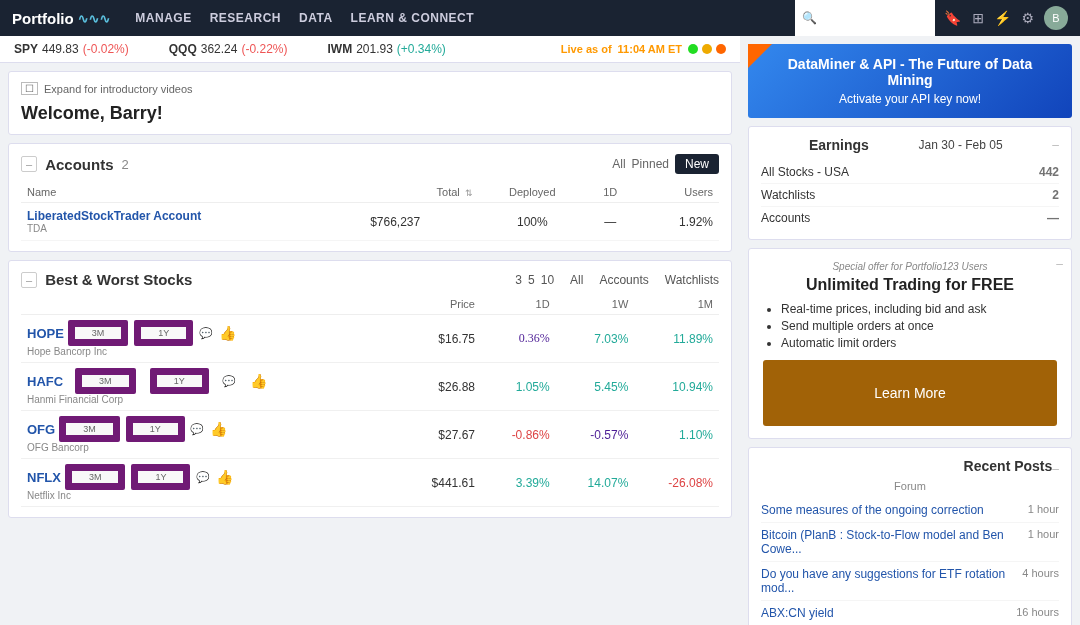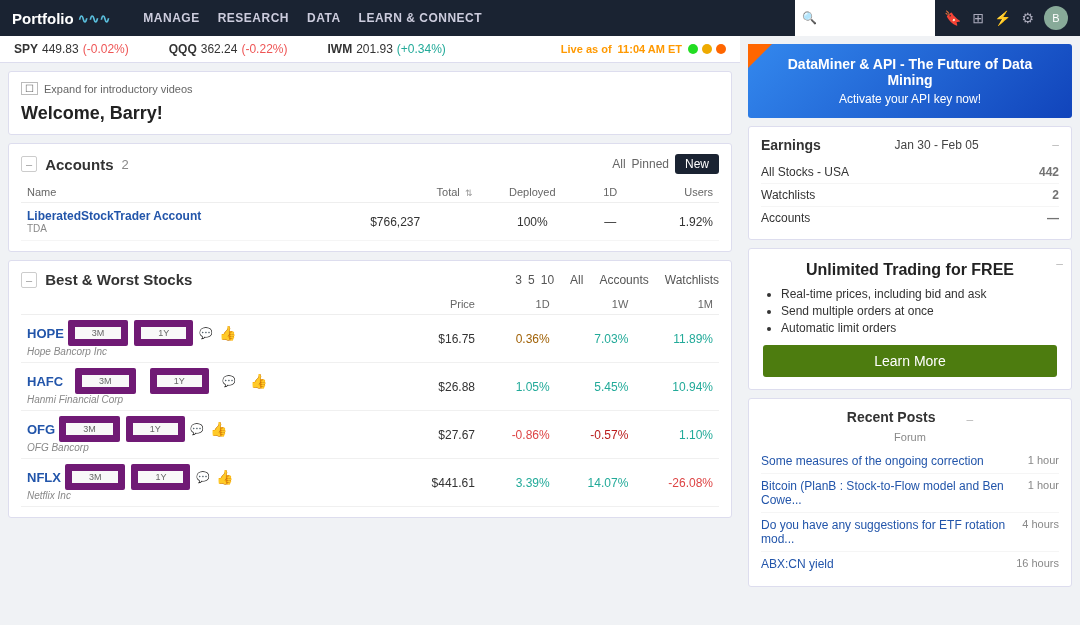--- a/index.html
+++ b/index.html
@@ -16,21 +16,21 @@
     }
     .logo {
       color: #fff;
       font-size: 15px;
       font-weight: bold;
       display: flex;
       align-items: center;
       gap: 4px;
     }
     .logo-wave { color: #5bc0de; font-size: 13px; }
-    .nav-links { display: flex; gap: 18px; margin-left: 13px; }
+    .nav-links { display: flex; gap: 18px; margin-left: 5px; }
     .nav-link { color: #ccd; font-size: 12px; font-weight: bold; letter-spacing: 0.5px; cursor: pointer; text-decoration: none; }
     .nav-right { margin-left: auto; display: flex; align-items: center; gap: 10px; }
     .search-box {
       background: #fff;
       border: none;
       border-radius: 3px;
       padding: 3px 8px;
       font-size: 12px;
       width: 140px;
       display: flex;
@@ -105,21 +105,21 @@
     .bw-nums { display: flex; gap: 6px; margin-left: auto; align-items: center; }
     .bw-num { font-size: 12px; color: #555; cursor: pointer; }
     .bw-filter { font-size: 12px; color: #555; cursor: pointer; margin-left: 8px; }
 
     .bw-table { width: 100%; border-collapse: collapse; margin-top: 6px; }
     .bw-table th { text-align: right; font-size: 11px; color: #666; font-weight: normal; padding: 4px 6px; border-bottom: 1px solid #eee; }
     .bw-table th:first-child { text-align: left; }
     .bw-table td { padding: 5px 6px; font-size: 12px; border-bottom: 1px solid #f0f0f0; text-align: right; vertical-align: middle; }
     .bw-table td:first-child { text-align: left; }
     .stock-symbol { font-weight: bold; color: #2255aa; font-size: 13px; }
-    .stock-name { font-size: 10px; color: #888; font-style: italic; }
+    .stock-name { font-size: 10px; color: #888; }
     .tag-btn { font-size: 9px; border: 7px solid #701a75; border-radius: 2px; padding: 1px 17px; color: #666; cursor: pointer; background: #f8f8f8; margin-right: 2px; }
     .icon-btn { font-size: 11px; color: #aaa; cursor: pointer; margin-right: 2px; }
     .thumb-icon { font-size: 14px; color: #aaa; cursor: pointer; }
 
     
     .right-sidebar { width: 340px; min-width: 340px; overflow-y: auto; padding: 0; background: #f0f2f5; }
 
     
     .promo-banner {
       background: linear-gradient(135deg, #3388ee, #1144bb);
@@ -140,21 +140,21 @@
     .promo-sub { font-size: 12px; }
 
     
     .sidebar-panel {
       background: #fff;
       border: 1px solid #dde;
       border-radius: 3px;
       margin: 8px;
       padding: 10px 12px;
     }
-    .earnings-header { display: flex; justify-content: space-between; align-items: center; margin-bottom: 8px; }
+    .earnings-header { display: flex; justify-content: space-between; align-items: center; margin-bottom: 8px; margin-left: 48px; }
     .earnings-title { font-size: 14px; font-weight: bold; }
     .earnings-dates { font-size: 12px; color: #444; }
     .earnings-row { display: flex; justify-content: space-between; padding: 4px 0; font-size: 12px; border-bottom: 1px solid #f5f5f5; }
     .earnings-row:last-child { border-bottom: none; }
     .earnings-label { color: #333; }
     .earnings-val { color: #737373; font-weight: bold; }
 
     
     .promo-offer {
       background: #fff;
@@ -162,21 +162,21 @@
       border-radius: 3px;
       margin: 8px;
       padding: 12px 14px;
       text-align: center;
       position: relative;
     }
     .promo-offer-tag { font-size: 10px; color: #888; font-style: italic; margin-bottom: 4px; }
     .promo-offer-title { font-size: 16px; font-weight: bold; color: #222; margin-bottom: 8px; }
     .promo-offer-list { text-align: left; list-style: disc; padding-left: 18px; margin-bottom: 10px; }
     .promo-offer-list li { font-size: 12px; color: #333; margin-bottom: 3px; }
-    .btn-learn { background: #4d7c0f; color: #fff; border: none; border-radius: 3px; padding: 8px 30px; font-size: 14px; cursor: pointer; width: 100%; }
+    .btn-learn { background: #a16207; color: #fff; border: none; border-radius: 3px; padding: 25px 30px; font-size: 14px; cursor: pointer; width: 100%; }
     .collapse-icon { position: absolute; top: 8px; right: 8px; color: #bbb; font-size: 12px; cursor: pointer; }
 
     
     .recent-title { font-size: 14px; font-weight: bold; margin-bottom: 6px; }
     .forum-label { text-align: center; font-size: 11px; color: #888; margin-bottom: 6px; }
     .post-row { display: flex; justify-content: space-between; align-items: flex-start; padding: 5px 0; border-bottom: 1px solid #f5f5f5; gap: 8px; }
     .post-row:last-child { border-bottom: none; }
     .post-text { font-size: 12px; color: #2255aa; flex: 1; cursor: pointer; }
     .post-time { font-size: 11px; color: #888; white-space: nowrap; }
 
@@ -320,21 +320,21 @@
         <div style="display:flex;align-items:center;gap:4px;">
           <span class="stock-symbol">HOPE</span>
           <span class="tag-btn">3M</span>
           <span class="tag-btn">1Y</span>
           <span class="icon-btn">💬</span>
           <span class="thumb-icon">👍</span>
         </div>
         <div class="stock-name">Hope Bancorp Inc</div>
       </td>
       <td>$16.75</td>
-      <td style="color:#a16207;">0.36%</td>
+      <td style="color:#4c1d95;font-family:Liberation Serif, serif;">0.36%</td>
       <td style="color:#2a9;">7.03%</td>
       <td style="color:#2a9;">11.89%</td>
     </tr>
             <tr>
       <td>
         <div style="display:flex;align-items:center;gap:12px;">
           <span class="stock-symbol">HAFC</span>
           <span class="tag-btn">3M</span>
           <span class="tag-btn">1Y</span>
           <span class="icon-btn">💬</span>
@@ -353,21 +353,21 @@
           <span class="stock-symbol">OFG</span>
           <span class="tag-btn">3M</span>
           <span class="tag-btn">1Y</span>
           <span class="icon-btn">💬</span>
           <span class="thumb-icon">👍</span>
         </div>
         <div class="stock-name">OFG Bancorp</div>
       </td>
       <td>$27.67</td>
       <td style="color:#d44;">-0.86%</td>
-      <td style="color:#b91c1c;">-0.57%</td>
+      <td style="color:#4c1d95;">-0.57%</td>
       <td style="color:#2a9;">1.10%</td>
     </tr>
             <tr>
       <td>
         <div style="display:flex;align-items:center;gap:4px;">
           <span class="stock-symbol">NFLX</span>
           <span class="tag-btn">3M</span>
           <span class="tag-btn">1Y</span>
           <span class="icon-btn">💬</span>
           <span class="thumb-icon">👍</span>
@@ -408,31 +408,32 @@
         <span class="earnings-val">2</span>
       </div>
       <div class="earnings-row">
         <span class="earnings-label">Accounts</span>
         <span class="earnings-val">—</span>
       </div>
     </div>
 
     <div class="promo-offer">
       <span class="collapse-icon">–</span>
+      <div class="promo-offer-tag">Special offer for Portfolio123 Users</div>
       <div class="promo-offer-title">Unlimited Trading for FREE</div>
       <ul class="promo-offer-list">
         <li>Real-time prices, including bid and ask</li>
         <li>Send multiple orders at once</li>
         <li>Automatic limit orders</li>
       </ul>
       <button class="btn-learn">Learn More</button>
     </div>
 
     <div class="sidebar-panel">
-      <div style="display:flex;justify-content:center;align-items:center;gap:31px;">
+      <div style="display:flex;justify-content:flex-end;align-items:center;">
         <span class="recent-title">Recent Posts</span>
         <span style="color:#bbb;font-size:12px;cursor:pointer;">–</span>
       </div>
       <div class="forum-label">Forum</div>
       <div id="posts-container">
           <div class="post-row">
       <span class="post-text">Some measures of the ongoing correction</span>
       <span class="post-time">1 hour</span>
     </div>
           <div class="post-row">

